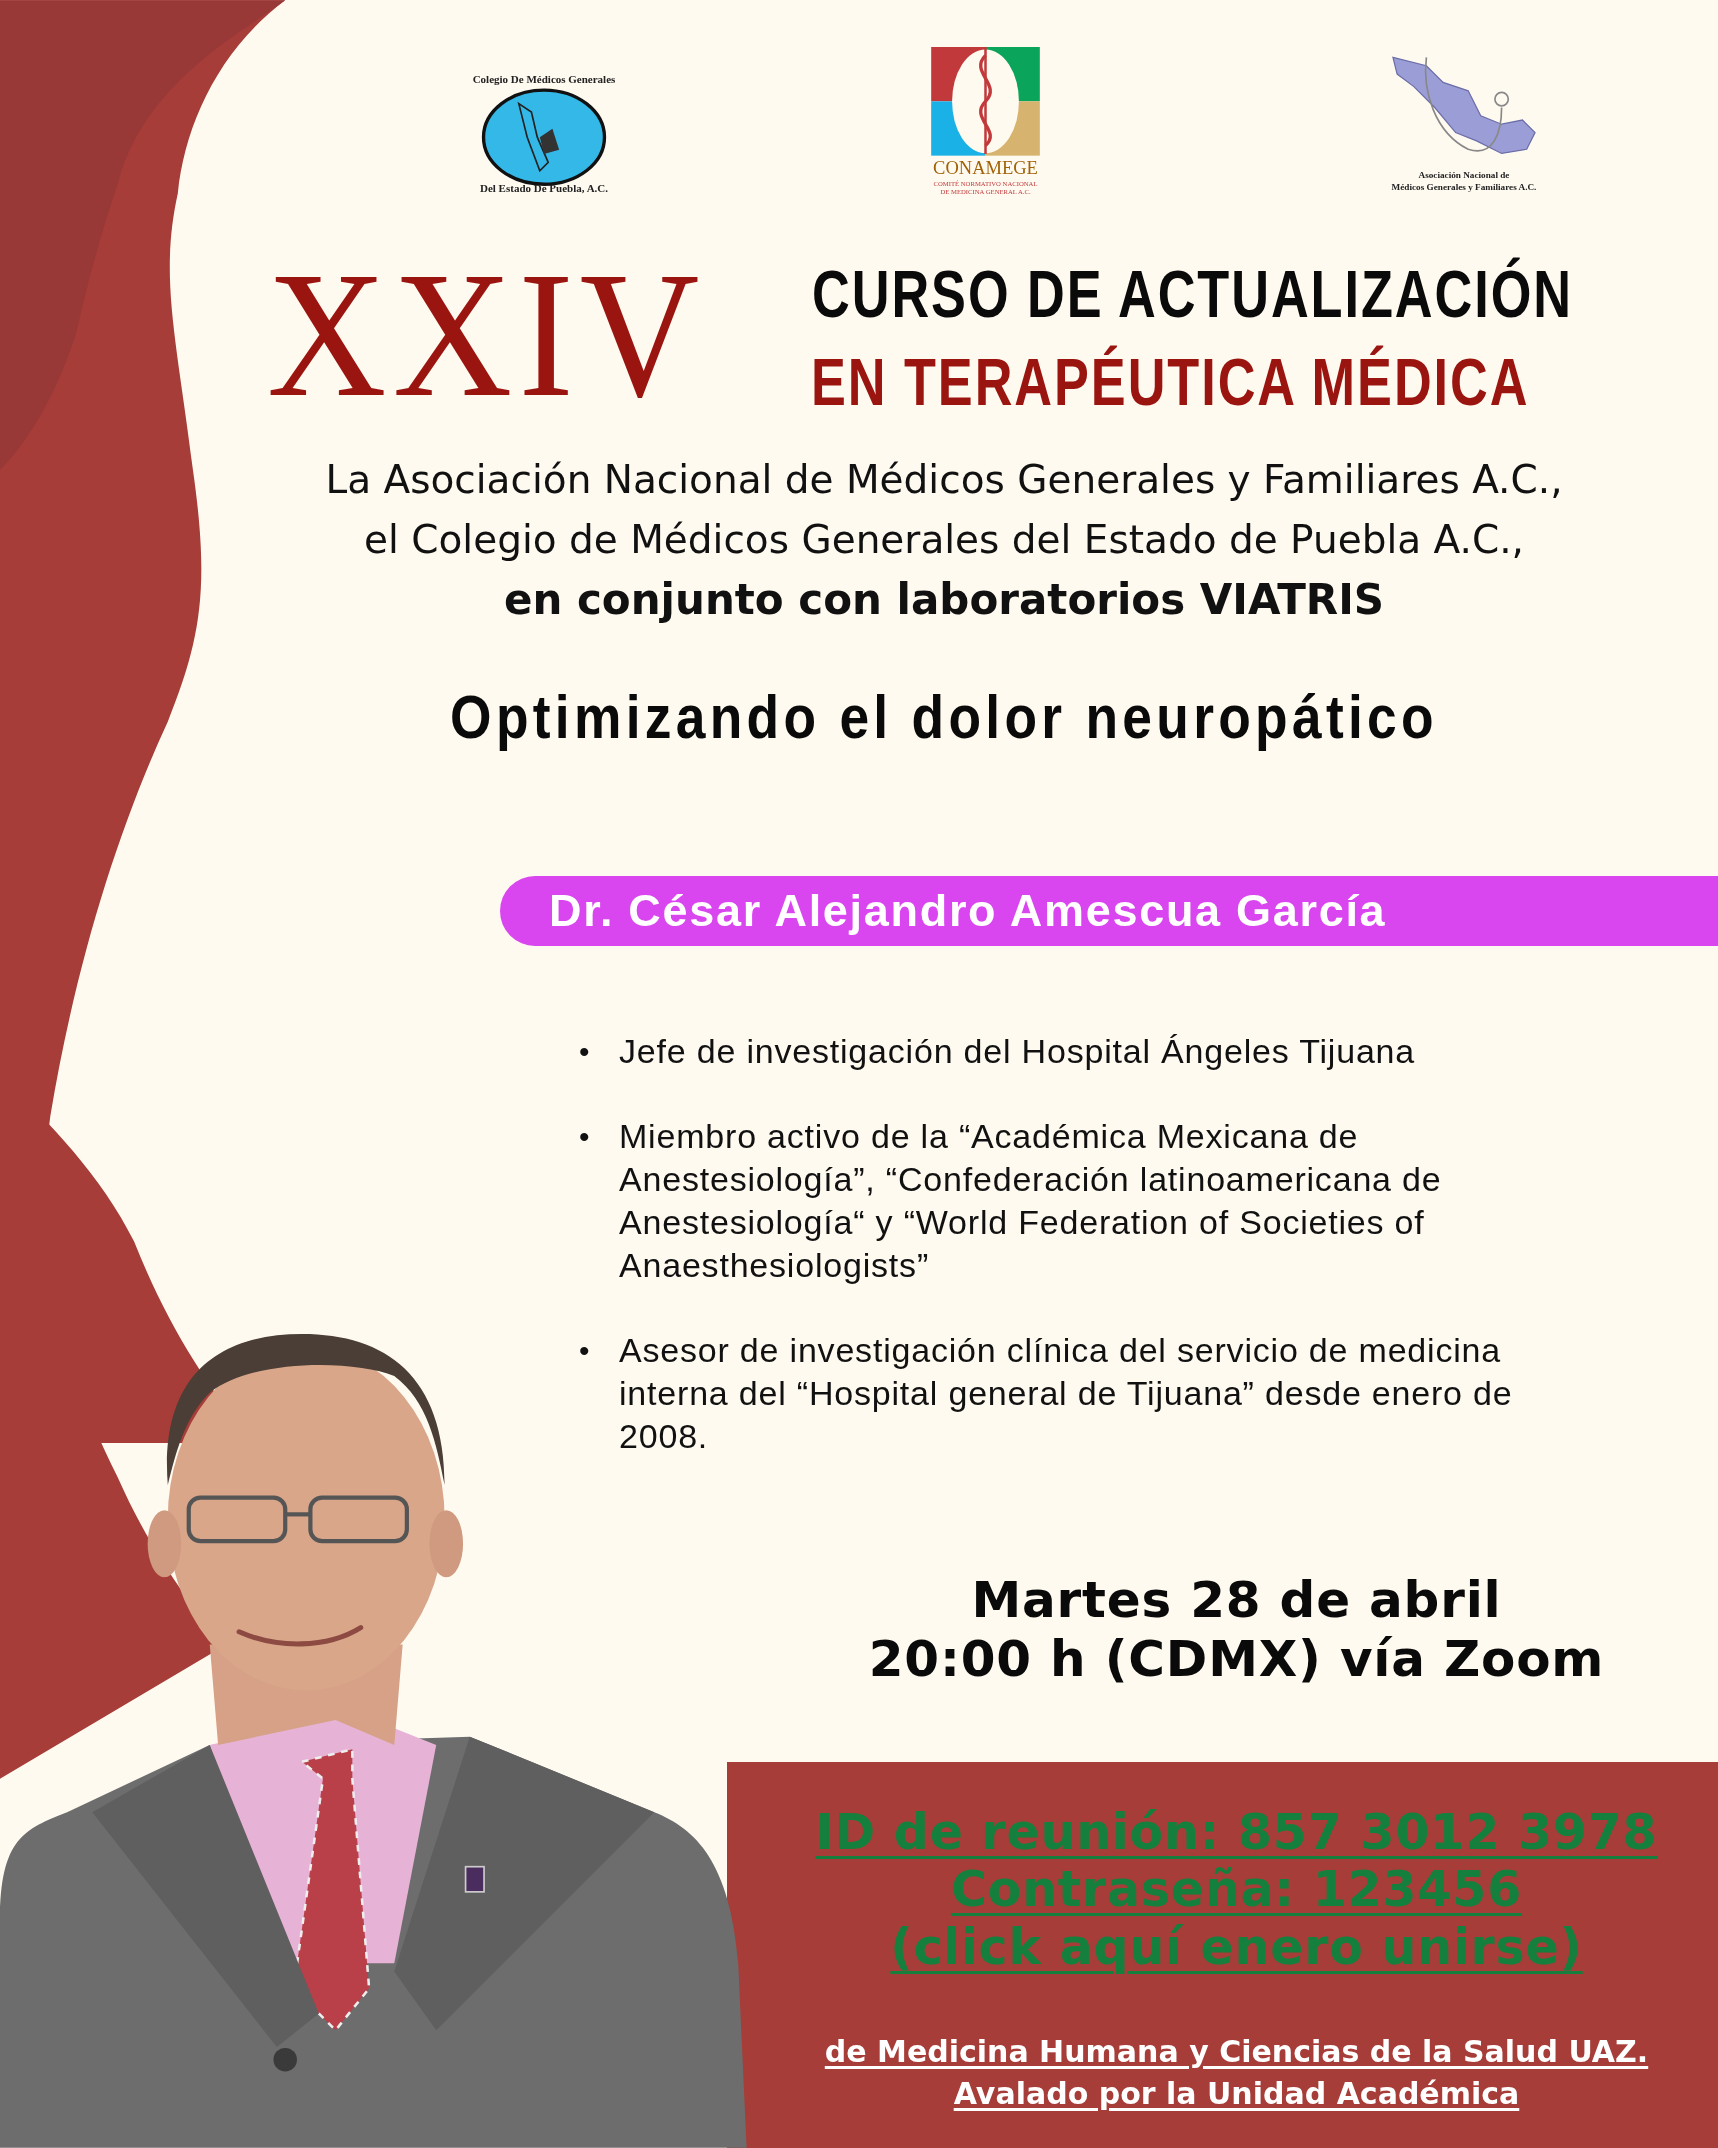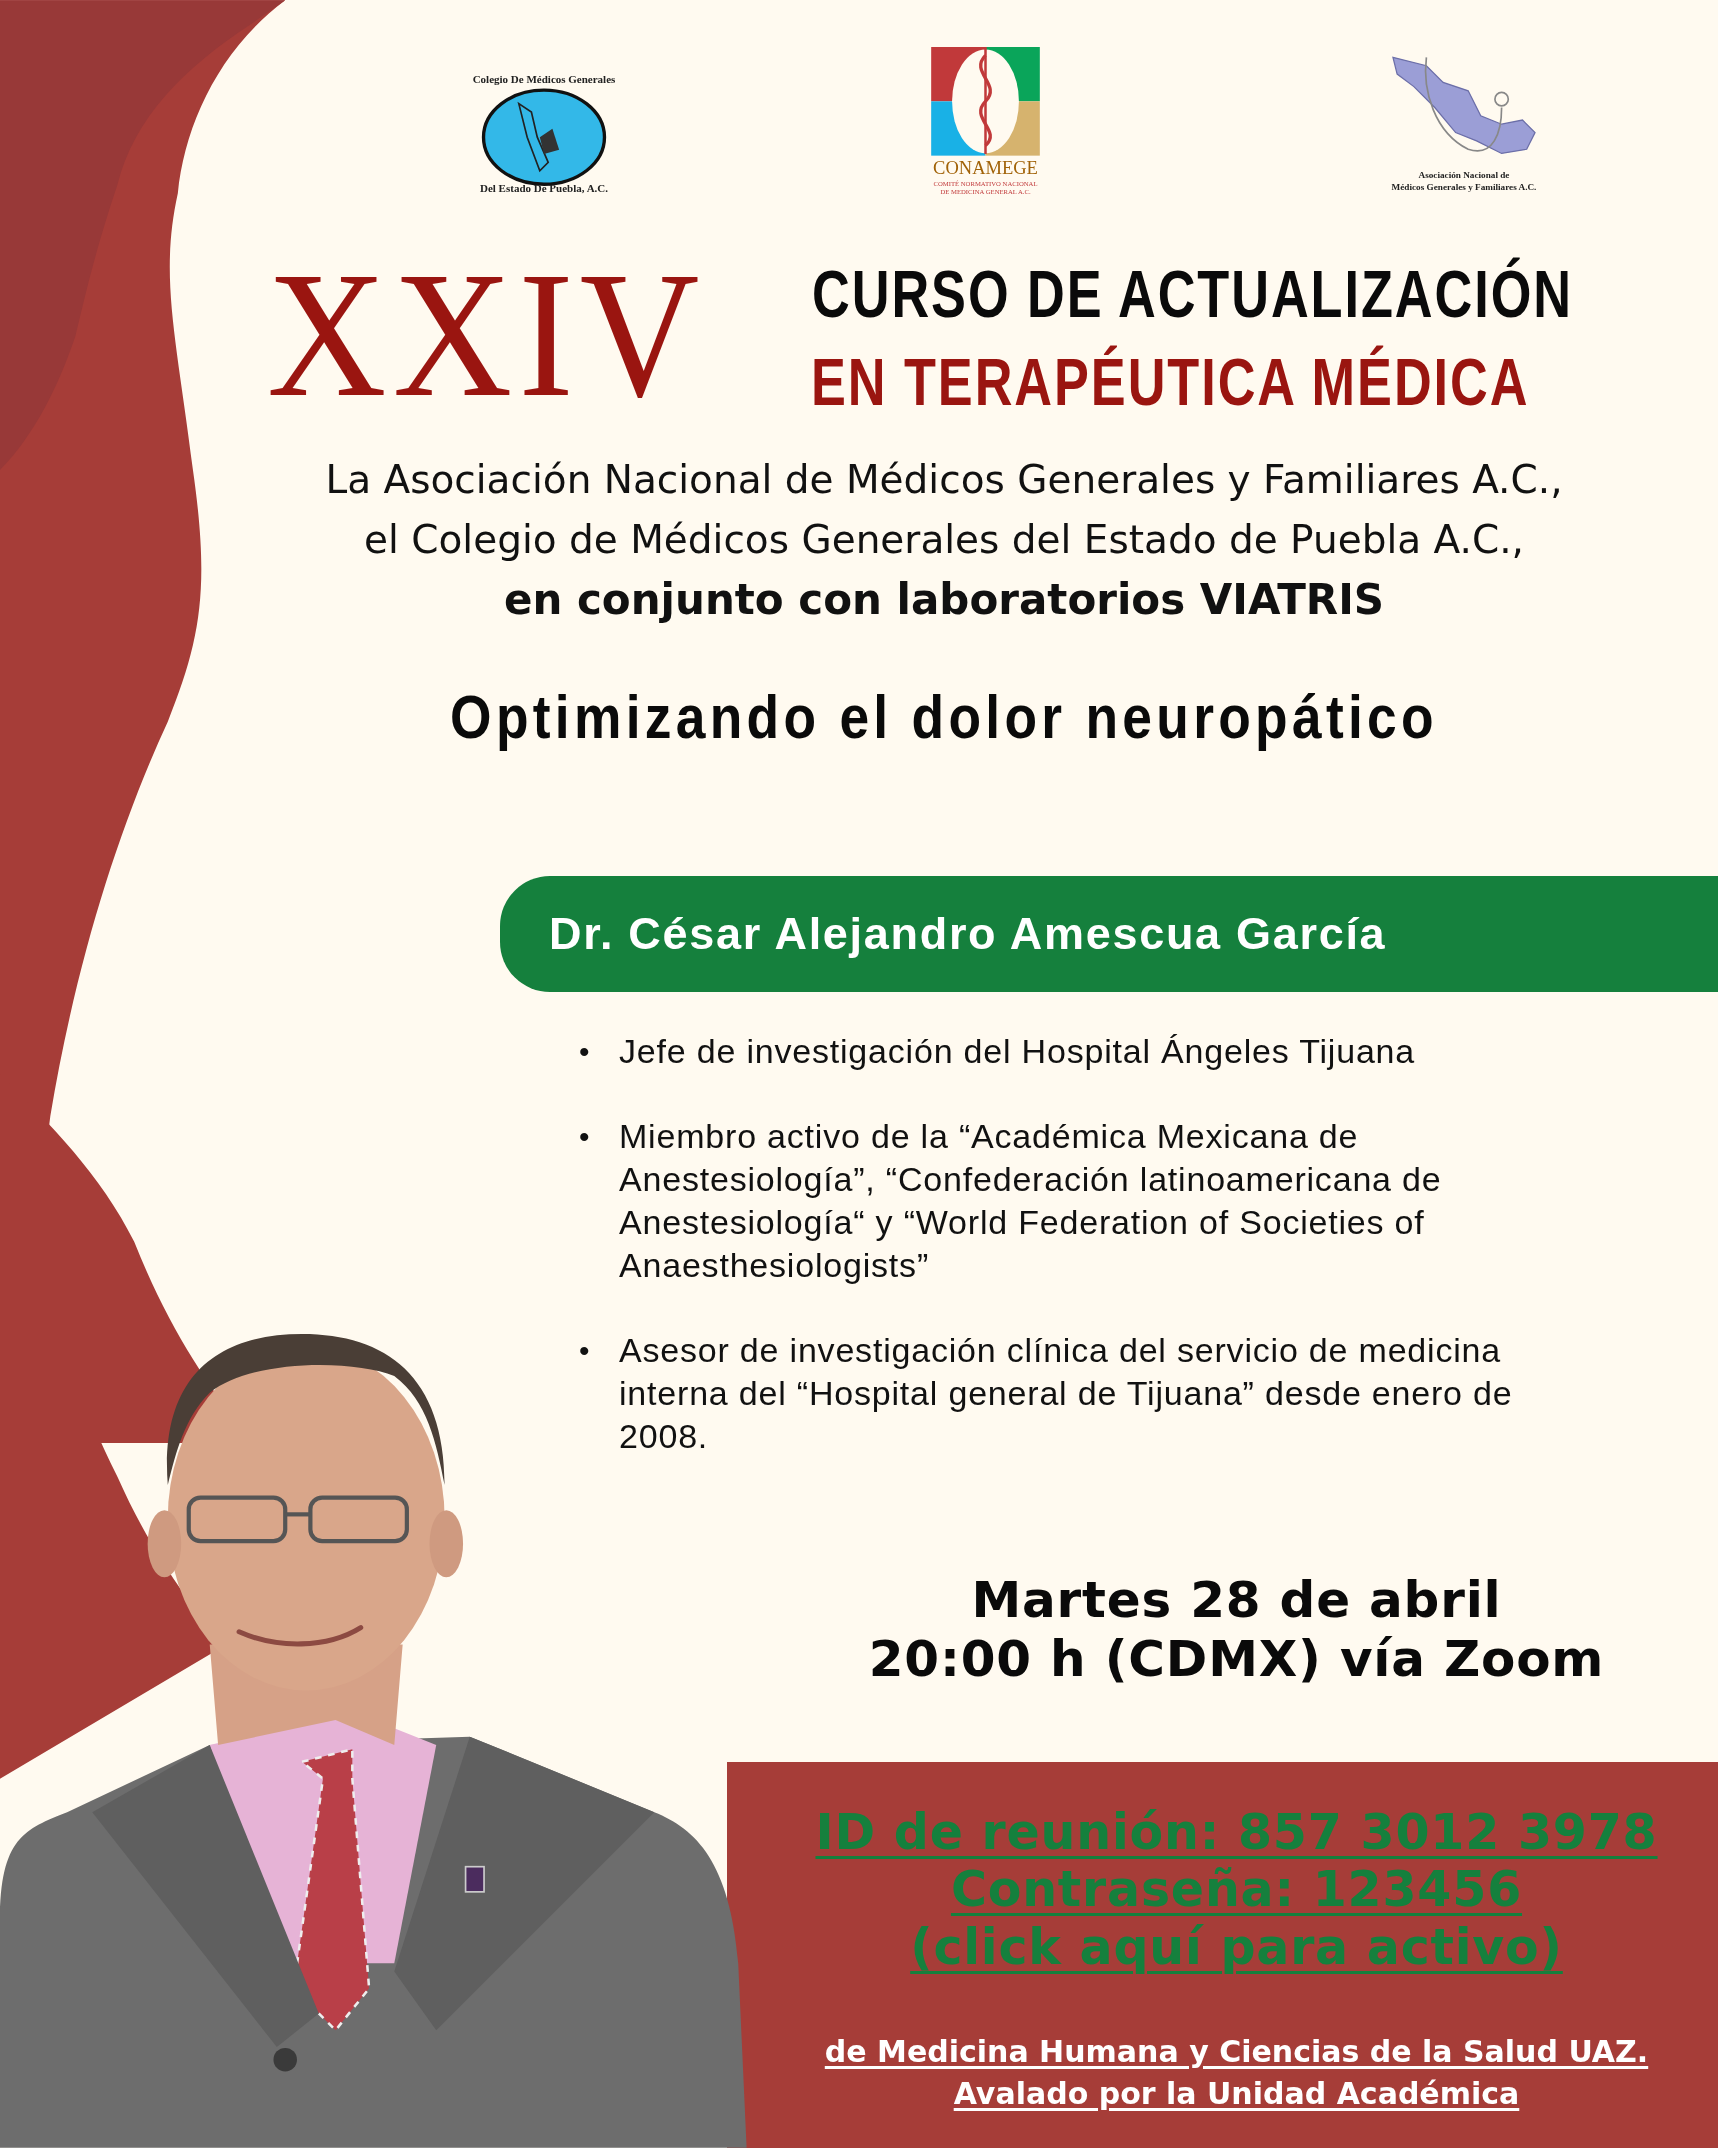--- a/index.html
+++ b/index.html
@@ -40,21 +40,21 @@
   .org2 { top: 520px; }
   .org3 { top: 579px; font-weight: bold; font-size: 42px; }
 
   .topic {
     left: 252px; width: 1384px; top: 686px; text-align: center; font-weight: bold;
     font-size: 62px; letter-spacing: 5px; color: #0a0a0a; line-height: 1;
     transform: scaleX(0.86); transform-origin: center top; white-space: nowrap;
   }
 
   .speaker-pill {
-    left: 500px; top: 876px; width: 1218px; height: 116px; background: #15803d;
+    left: 500px; top: 876px; width: 1218px; height: 70px; background: #d946ef;
     border-radius: 50px 0 0 50px; display: flex; align-items: center;
   }
   .speaker-name {
     margin-left: 49px; color: #fff; font-weight: bold; font-size: 45px; letter-spacing: 1.7px; white-space: nowrap;
   }
 
   .bio { left: 579px; top: 1030px; width: 1007px; }
   .bio-item { display: flex; margin-bottom: 42px; font-size: 34px; line-height: 43px; color: #111; letter-spacing: 0.8px; }
   .bio-bullet { width: 40px; flex: none; font-size: 30px; }
   .bio-text { flex: 1; }
@@ -153,21 +153,21 @@
 
 <div class="layer date">
   <div>Martes 28 de abril</div>
   <div>20:00 h (CDMX) vía Zoom</div>
 </div>
 
 <div class="layer bottom-panel"></div>
 <div class="layer zoom-info">
   <div>ID de reunión: 857 3012 3978</div>
   <div>Contraseña: 123456</div>
-  <div>(click aquí para activo)</div>
+  <div>(click aquí enero unirse)</div>
 </div>
 <div class="layer avalado">
   <div>de Medicina Humana y Ciencias de la Salud UAZ.</div>
   <div>Avalado por la Unidad Académica</div>
 </div>
 
 <div class="layer photo">
   <svg width="755" height="1024" viewBox="0 0 900 1220">
 
     <path d="M0 950 C0 850 30 840 80 820 L250 740 L560 730 L780 820 C830 840 870 880 880 1000 L890 1220 L0 1220 Z" fill="#6d6d6d"></path>

